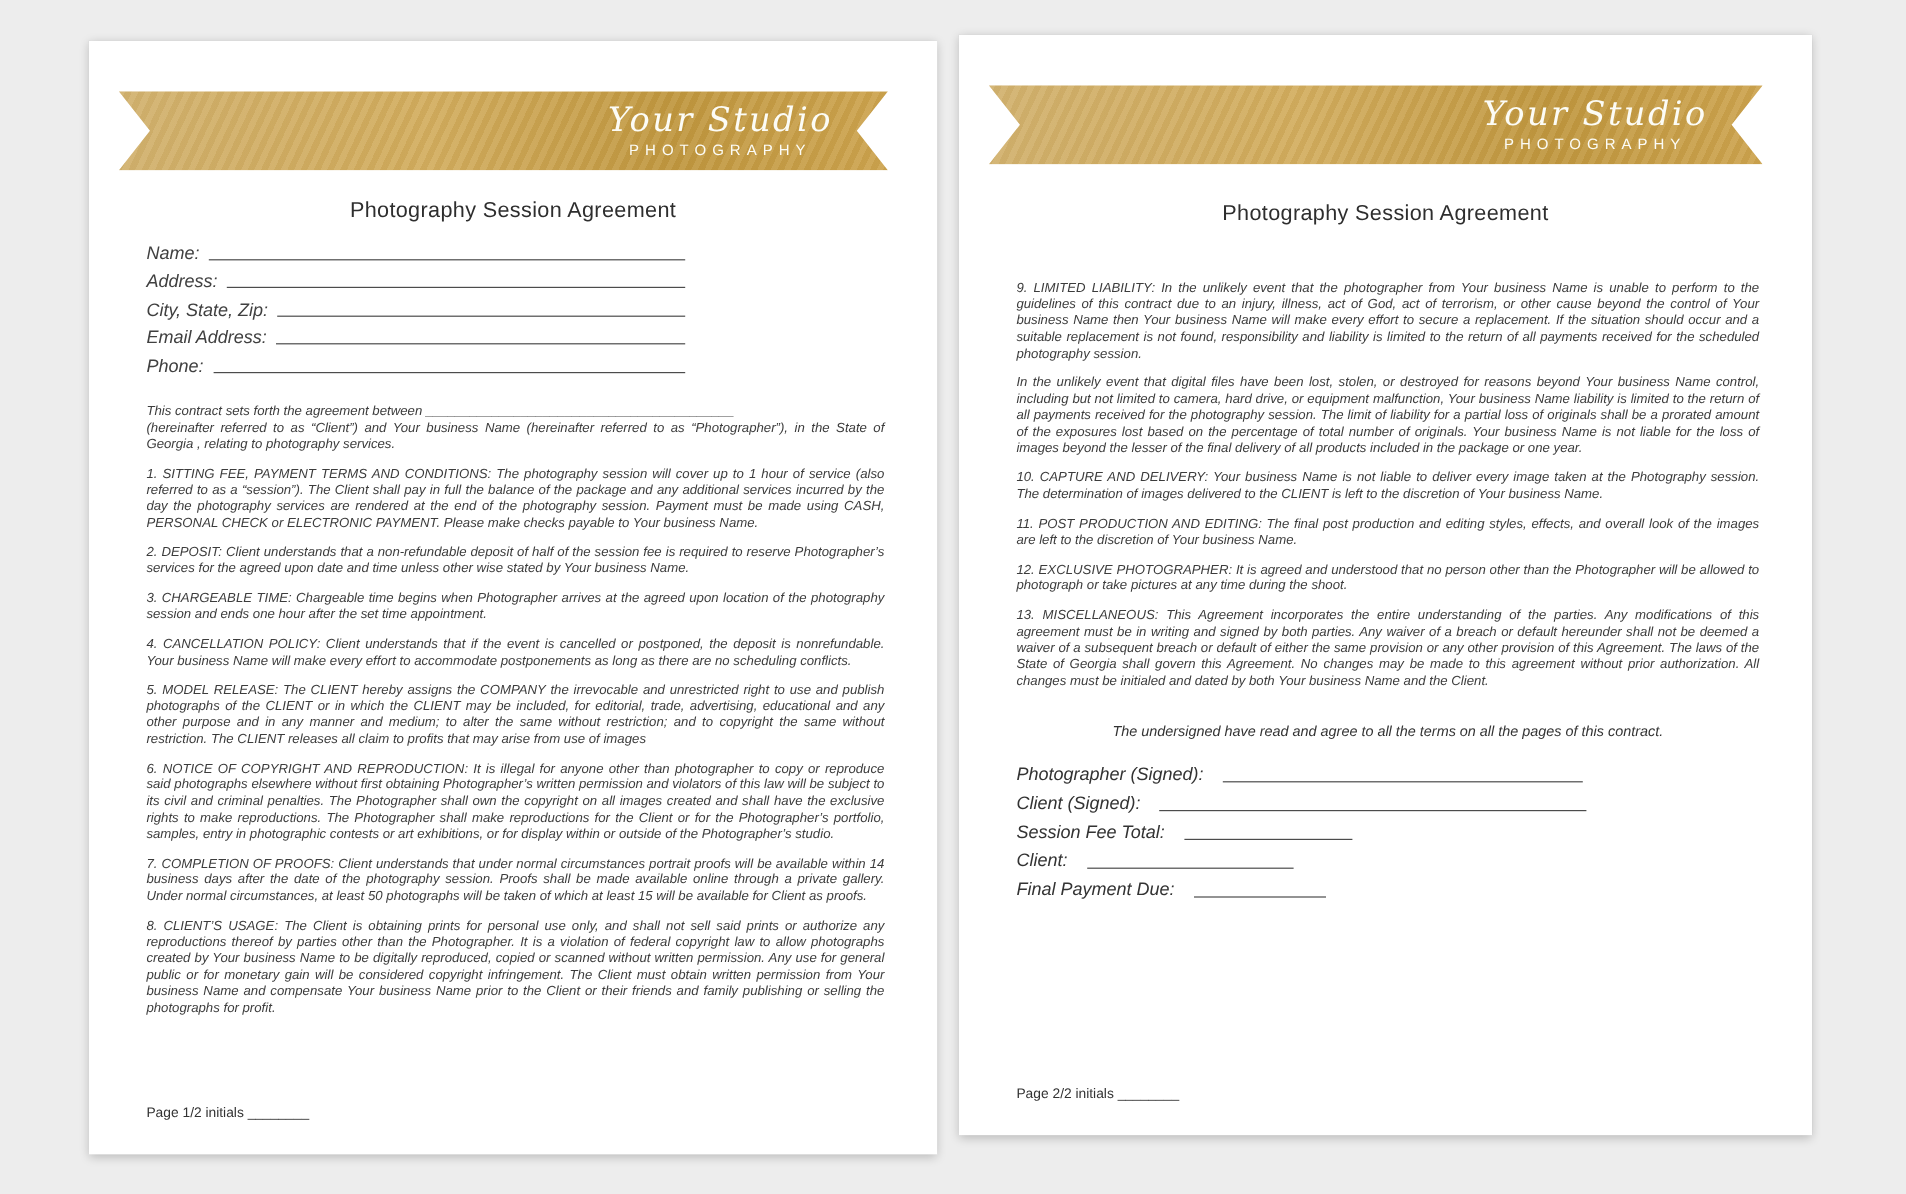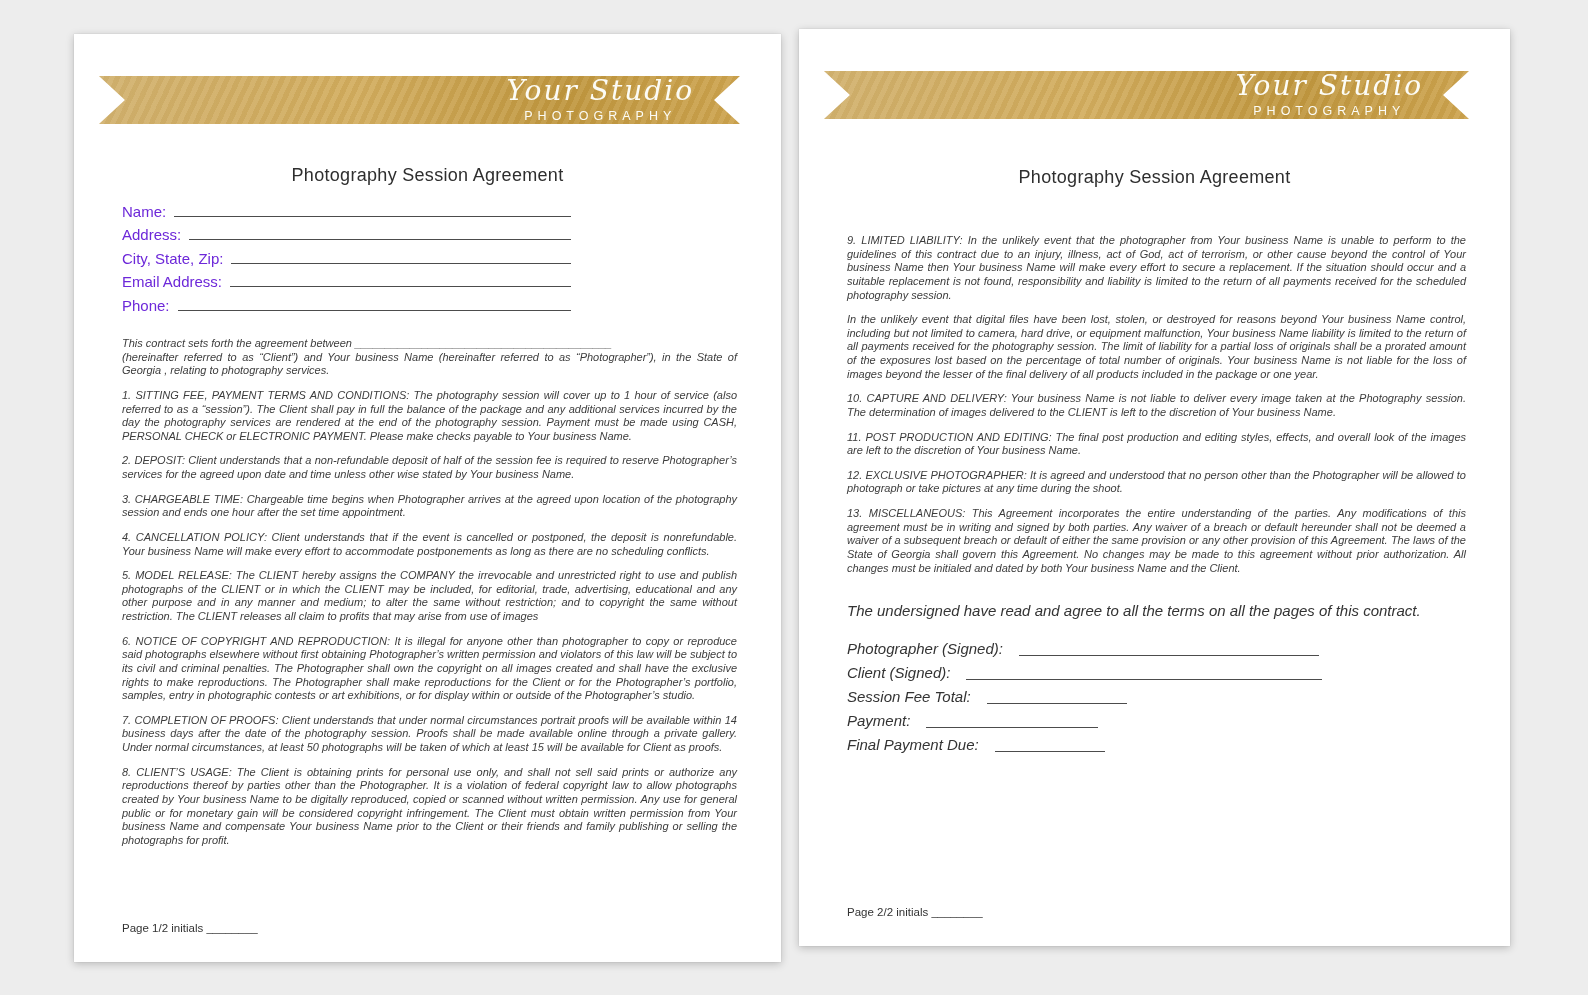--- a/index.html
+++ b/index.html
@@ -10,21 +10,21 @@
     font-family: "Liberation Sans", sans-serif;
   }
   .page {
     position: absolute; background: #ffffff;
     box-shadow: 0 2px 8px rgba(0,0,0,0.22), 0 0 1px rgba(0,0,0,0.18);
   }
   .p1 { left: 74px; top: 34px; width: 707px; height: 928px; }
   .p2 { left: 799px; top: 29px; width: 711px; height: 917px; }
 
   .banner {
-    position: absolute; top: 42px; left: 25px; right: 41px; height: 48px;
+    position: absolute; top: 42px; left: 25px; right: 41px; height: 66px;
     background:
       linear-gradient(100deg, rgba(255,255,255,0.22) 0%, rgba(255,255,255,0) 38%),
       repeating-linear-gradient(115deg, rgba(255,255,255,0.07) 0px, rgba(255,255,255,0.07) 5px, rgba(120,85,20,0.06) 5px, rgba(120,85,20,0.06) 10px),
       linear-gradient(90deg, #c59c46 0%, #d3ae60 40%, #c0973f 72%, #cda44f 100%);
     clip-path: polygon(0 0, 100% 0, calc(100% - 26px) 50%, 100% 100%, 0 100%, 26px 50%);
     display: flex; align-items: center; justify-content: flex-end;
   }
   .banner-text { text-align: center; margin-right: 46px; color: #fcfcf6; line-height: 1; }
   .studio-name {
     font-family: "DejaVu Serif", serif; font-style: italic;
@@ -37,38 +37,38 @@
 
   .title {
     position: absolute; top: 131px; left: 0; right: 0; text-align: center;
     font-size: 18px; color: #2e2e2e; letter-spacing: 0.3px;
   }
   .p2 .title { top: 138px; }
 
   .fields { position: absolute; top: 162px; left: 48px; width: 449px; }
   .field {
     display: flex; align-items: flex-end; height: 23.5px;
-    font-size: 15px; color: #6d28d9;
+    font-style: italic; font-size: 15px; color: #404040;
   }
   .flabel { white-space: nowrap; margin-right: 8px; }
   .fline { flex: 1; border-bottom: 1.4px solid #4c4c4c; height: 1px; margin-bottom: 3px; }
 
   .flow {
     position: absolute; left: 48px; right: 44px;
     font-style: italic; font-size: 11px; line-height: 1.24;
     color: #3c3c3c; text-align: justify;
   }
   .p1 .flow { top: 303px; }
   .p2 .flow { top: 205px; }
   .flow p { margin: 0 0 11px 0; }
   .intro { white-space: pre-line; }
 
   .closing {
-    font-size: 15px; color: #333333; line-height: 1.25;
-    margin: 27px 0 14px 0; text-align: left;
+    font-size: 12px; color: #333333; line-height: 1.25;
+    margin: 27px 0 14px 0; text-align: center;
   }
   .sig-row {
     display: flex; align-items: flex-end; height: 24px;
     font-size: 15px; color: #333333; text-align: left;
   }
   .sig-line { border-bottom: 1.4px solid #4c4c4c; height: 1px; margin-bottom: 3px; margin-left: 8px; }
   .sl-0 { width: 300px; }
   .sl-1 { width: 356px; }
   .sl-2 { width: 140px; }
   .sl-3 { width: 172px; }
@@ -157,21 +157,21 @@
     </div>
     <div class="sig-row">
       <span class="flabel">Client (Signed):</span>
       <span class="sig-line sl-1"></span>
     </div>
     <div class="sig-row">
       <span class="flabel">Session Fee Total:</span>
       <span class="sig-line sl-2"></span>
     </div>
     <div class="sig-row">
-      <span class="flabel">Payment:</span>
+      <span class="flabel">Client:</span>
       <span class="sig-line sl-3"></span>
     </div>
     <div class="sig-row">
       <span class="flabel">Final Payment Due:</span>
       <span class="sig-line sl-4"></span>
     </div>
   </div>
 
   <div class="footer">Page 2/2 initials ________</div>
 </div>

